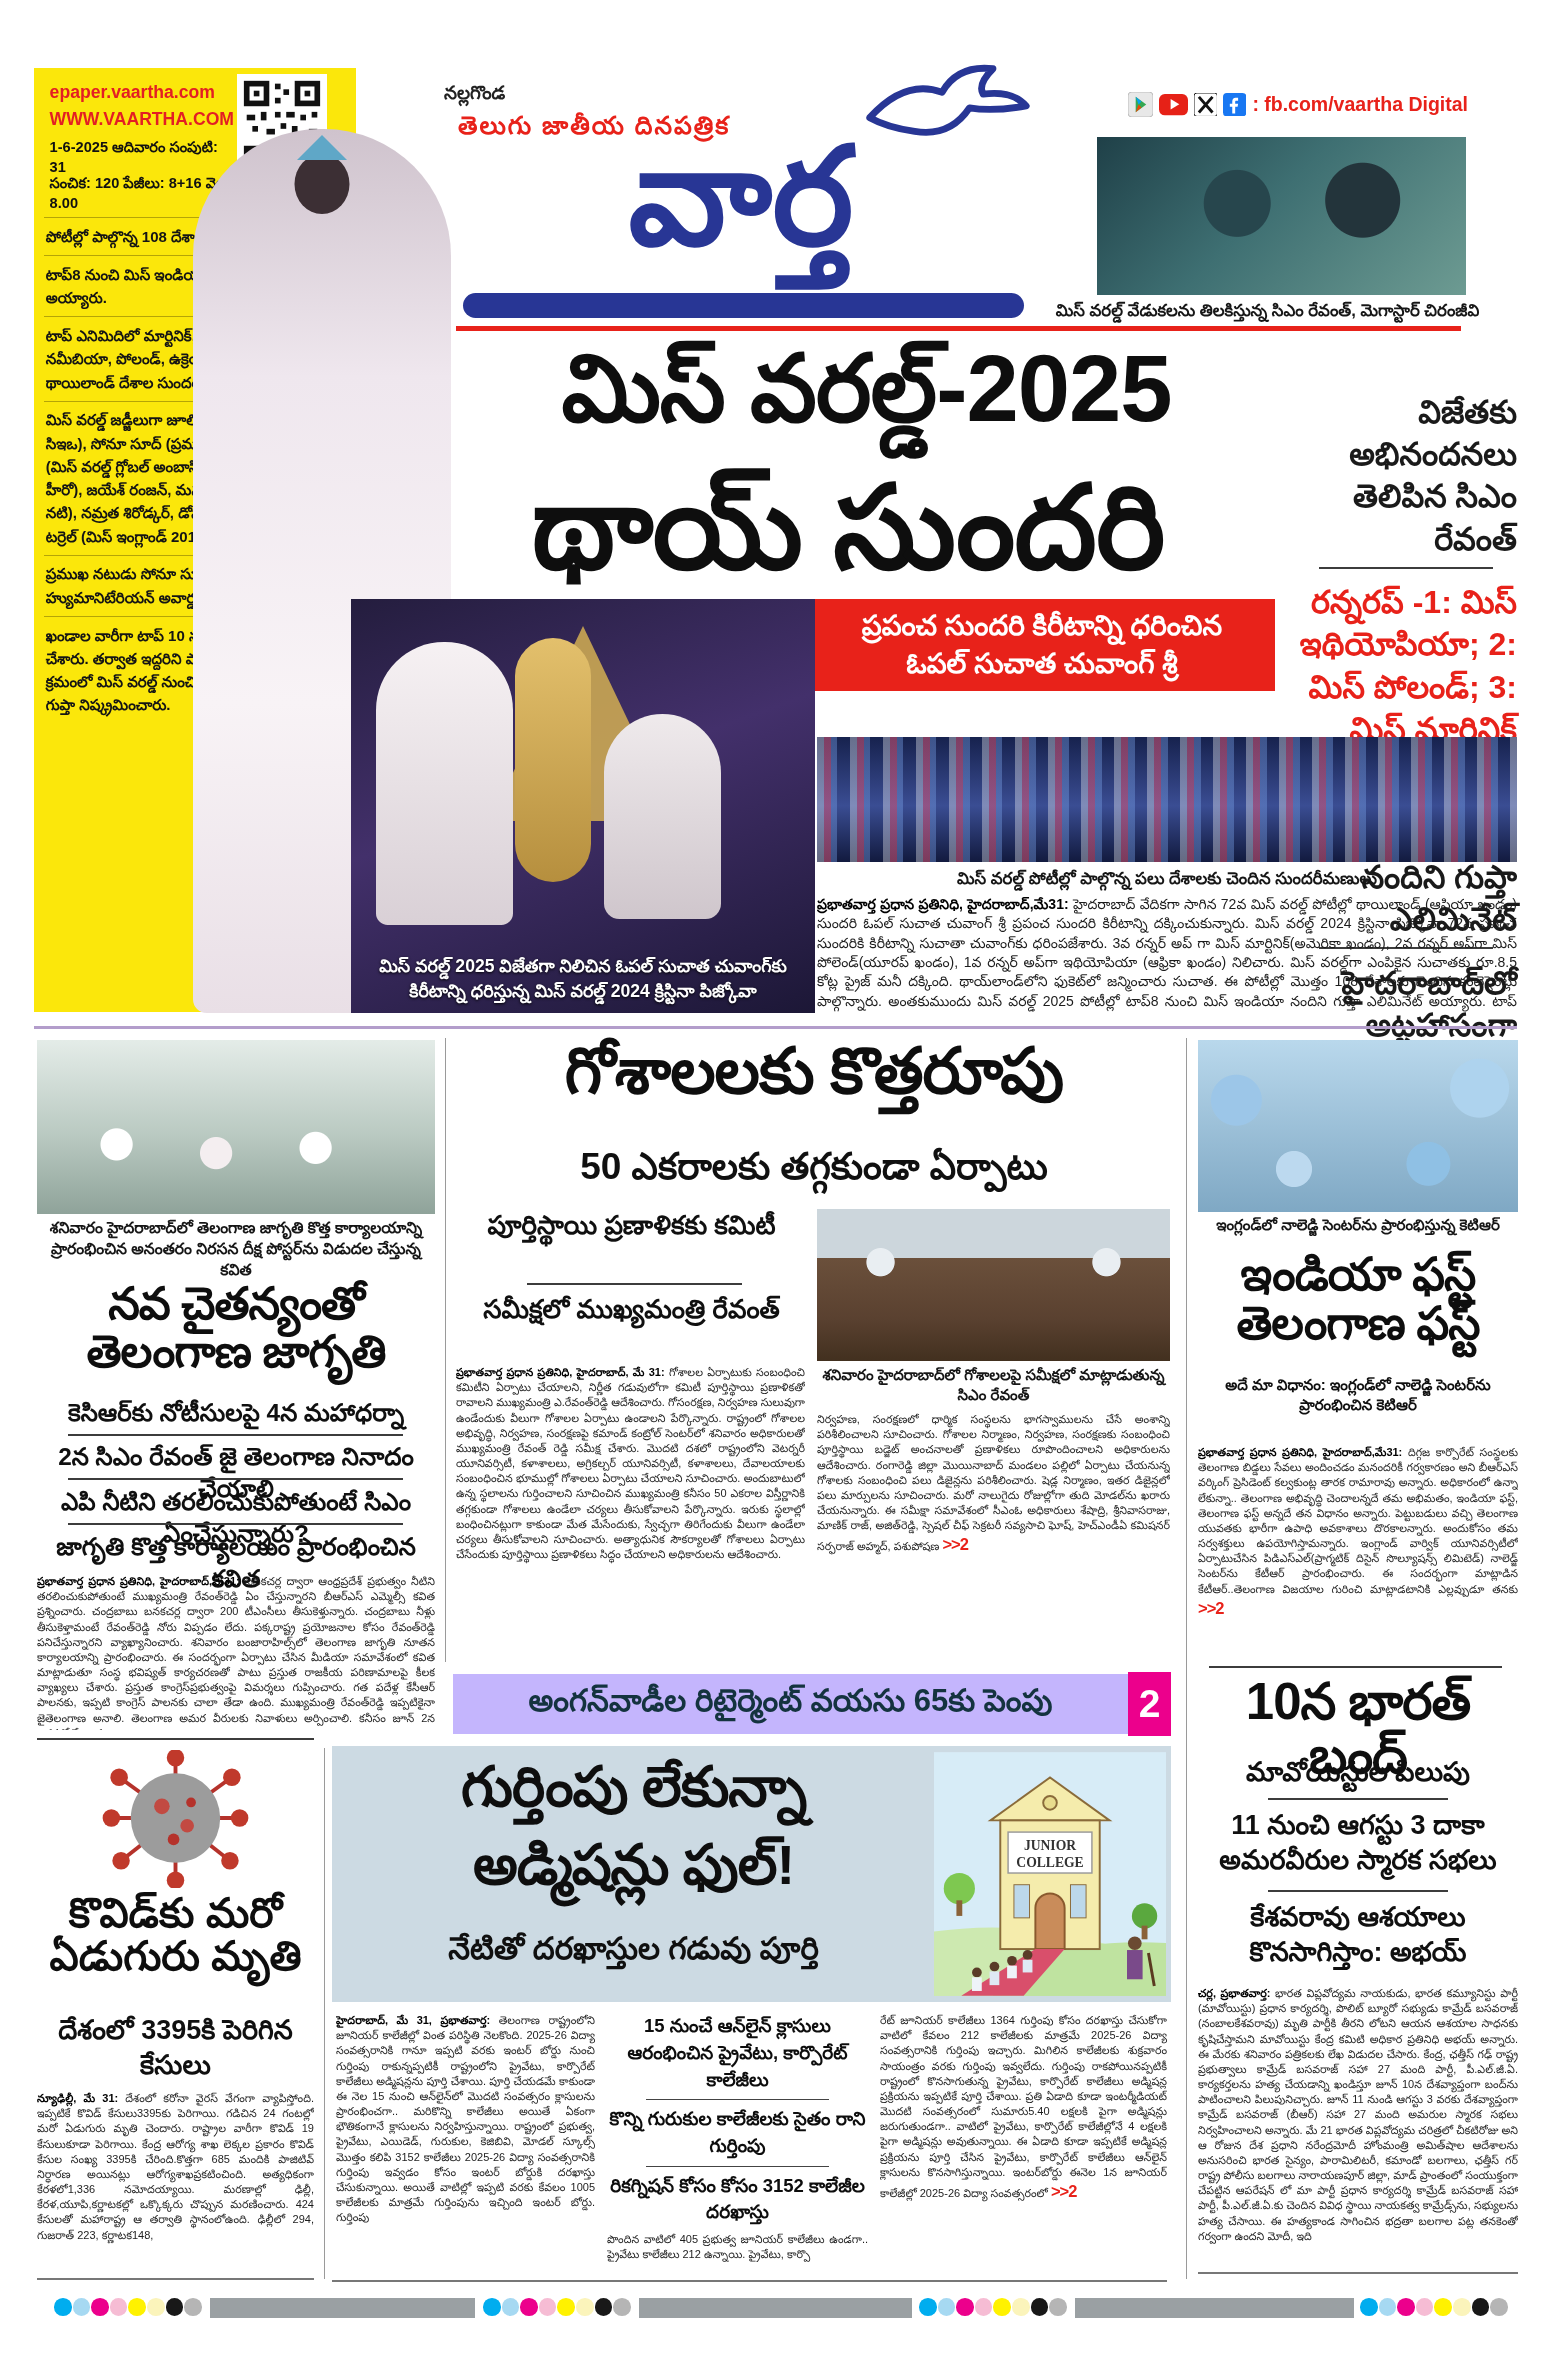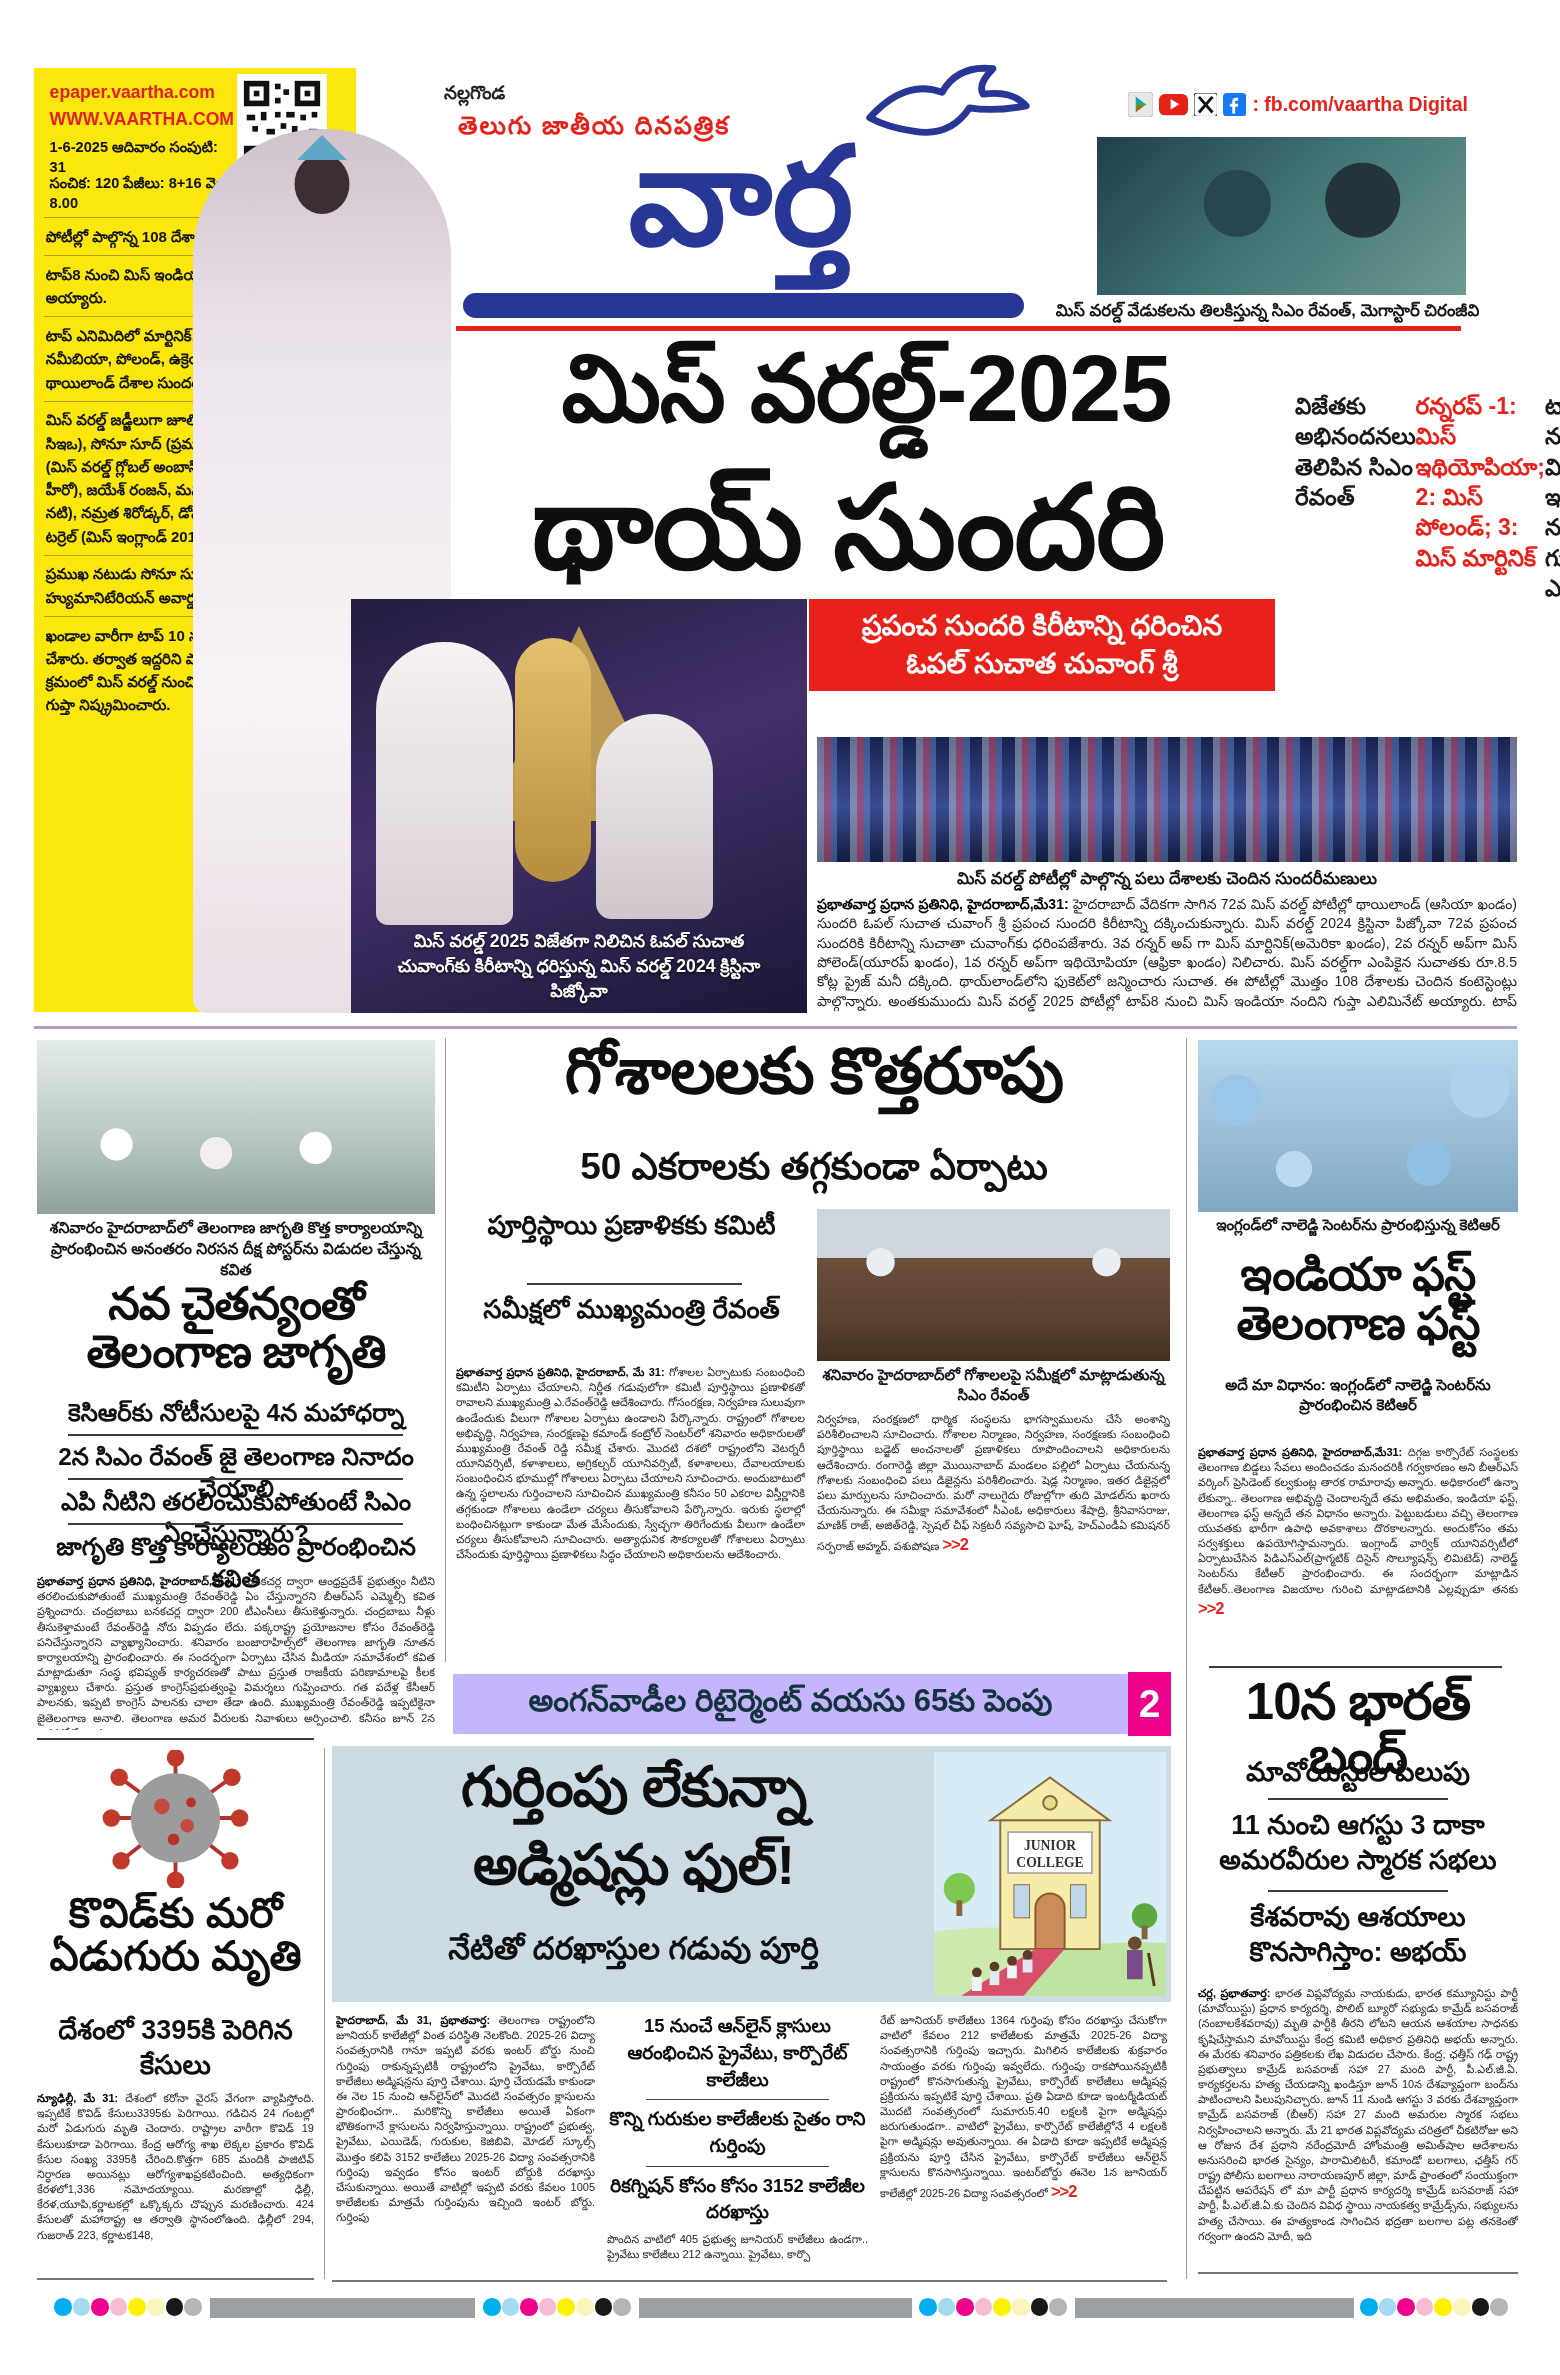--- a/index.html
+++ b/index.html
@@ -10,22 +10,22 @@
   .hl{font-weight:900;color:#0e0e0e;text-align:center;line-height:1.06;letter-spacing:-1px;}
   .kick{font-weight:bold;color:#101010;text-align:center;line-height:1.3;}
   .cap{font-weight:bold;color:#161616;text-align:center;line-height:1.35;}
   .body{font-size:11px;line-height:1.38;text-align:justify;color:#1d1d1d;overflow:hidden;}
   .byline{font-weight:bold;color:#000;}
   .jump{color:#e8221a;font-weight:900;font-size:1.5em;letter-spacing:-1px;white-space:nowrap;}
   .red{color:#e8221a;}
   .rule{position:absolute;border-top:2px solid #3c3c3c;}
   .vrule{position:absolute;border-left:1px solid #9a9a9a;}
   .srule{width:78%;margin:3.9px auto;border-top:2px solid #3c3c3c;}
-  .sidebar{display:flex;flex-direction:row;align-items:stretch;text-align:left;
-           font-weight:bold;font-size:23px;line-height:1.32;}
+  .sidebar{display:flex;flex-direction:column;align-items:stretch;text-align:right;
+           font-weight:bold;font-size:32px;line-height:1.32;}
   .sidebar>div{padding:2.9px 0;}
   .redbox{background:#e8221a;color:#fff;display:flex;flex-direction:column;justify-content:center;
           text-align:center;font-weight:bold;font-size:28px;line-height:1.35;}
   .yellow{background:#fbe70b;}
   .infoline{font-weight:bold;}
   .bullet{font-size:15px;font-weight:bold;line-height:1.55;color:#141414;padding:6.8px 5.9px 6.8px 11.7px;}
   .bsep{border-top:1px solid #b5a407;margin:0 9.8px;}
   .dot{display:inline-block;width:17.6px;height:17.6px;border-radius:50%;margin-right:1px;}
   .c1{background:#00adef}.c2{background:#a6d9f2}.c3{background:#ec008c}.c4{background:#f6bcd4}
   .c5{background:#fff200}.c6{background:#fbf4bb}.c7{background:#181818}.c8{background:#b5b5b5}
@@ -161,21 +161,21 @@
   <div class="abs sidebar" style="left:1295px;top:388px;width:222px;">
     <div>విజేతకు అభినందనలు తెలిపిన సిఎం రేవంత్</div>
     <div class="srule"></div>
     <div class="red">రన్నరప్ -1: మిస్ ఇథియోపియా; 2: మిస్ పోలండ్; 3: మిస్ మార్టినిక్</div>
     <div class="srule"></div>
     <div>టాప్ 8 నుంచి మిస్ ఇండియా నందిని గుప్తా ఎలిమినేట్</div>
     <div class="srule"></div>
     <div>హైదరాబాద్‌లో అట్టహాసంగా వేడుకలు</div>
   </div>
 
-  <div class="photo" style="left:351px;top:599px;width:456px;height:414px;background:linear-gradient(160deg,#241d3e 0%,#43306b 45%,#1c1736 100%);">
+  <div class="photo" style="left:351px;top:599px;width:456px;height:414px;background:linear-gradient(160deg,#241d3e 0%,#43306b 45%,#1c1736 100%);padding-left:8px;">
     <div style="position:absolute;left:50%;top:27px;transform:translateX(-50%);width:0;height:0;border-left:93px solid transparent;border-right:93px solid transparent;border-bottom:195px solid rgba(212,175,82,0.85);"></div>
     <div style="position:absolute;left:25px;bottom:88px;width:137px;height:283px;border-radius:68px 68px 11.7px 11.7px;background:linear-gradient(180deg,#f6f1f3,#d9d0d6);"></div>
     <div style="position:absolute;left:164px;top:39px;width:76px;height:244px;border-radius:39px;background:linear-gradient(180deg,#e3c06c,#b68f3e);"></div>
     <div style="position:absolute;right:94px;bottom:94px;width:117px;height:205px;border-radius:59px 59px 15.6px 15.6px;background:linear-gradient(180deg,#efeaec,#cfc6cc);"></div>
     <div class="whitecap">మిస్ వరల్డ్ 2025 విజేతగా నిలిచిన ఓపల్ సుచాత చువాంగ్‌కు కిరీటాన్ని ధరిస్తున్న మిస్ వరల్డ్ 2024 క్రిస్టినా పిజ్కోవా</div>
   </div>
 
   <div class="photo" style="left:817px;top:737px;width:700px;height:125px;background:
       repeating-linear-gradient(90deg, rgba(255,255,255,0.35) 0 6.8px, rgba(230,90,120,0.5) 6.8px 13.7px, rgba(120,160,230,0.4) 13.7px 20.5px, transparent 20.5px 33px),
       linear-gradient(180deg,#17224e 0%,#3a4d93 55%,#121a3e 100%);"></div>

